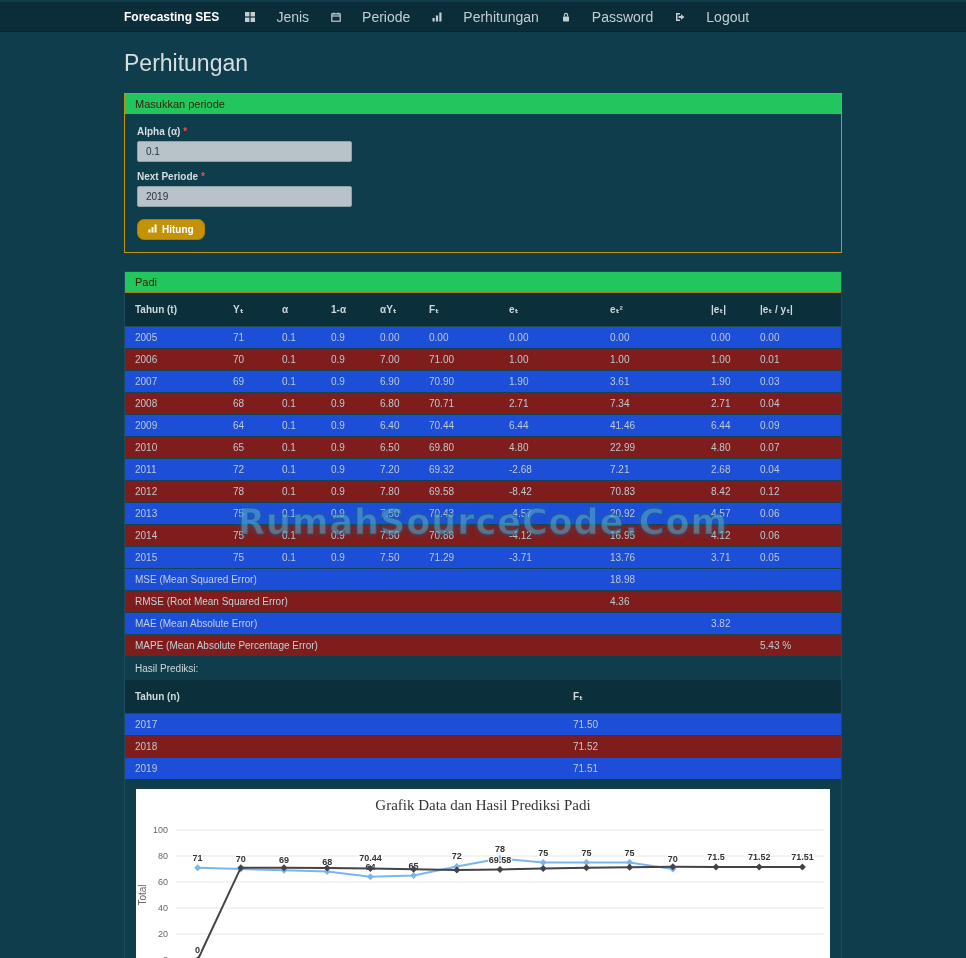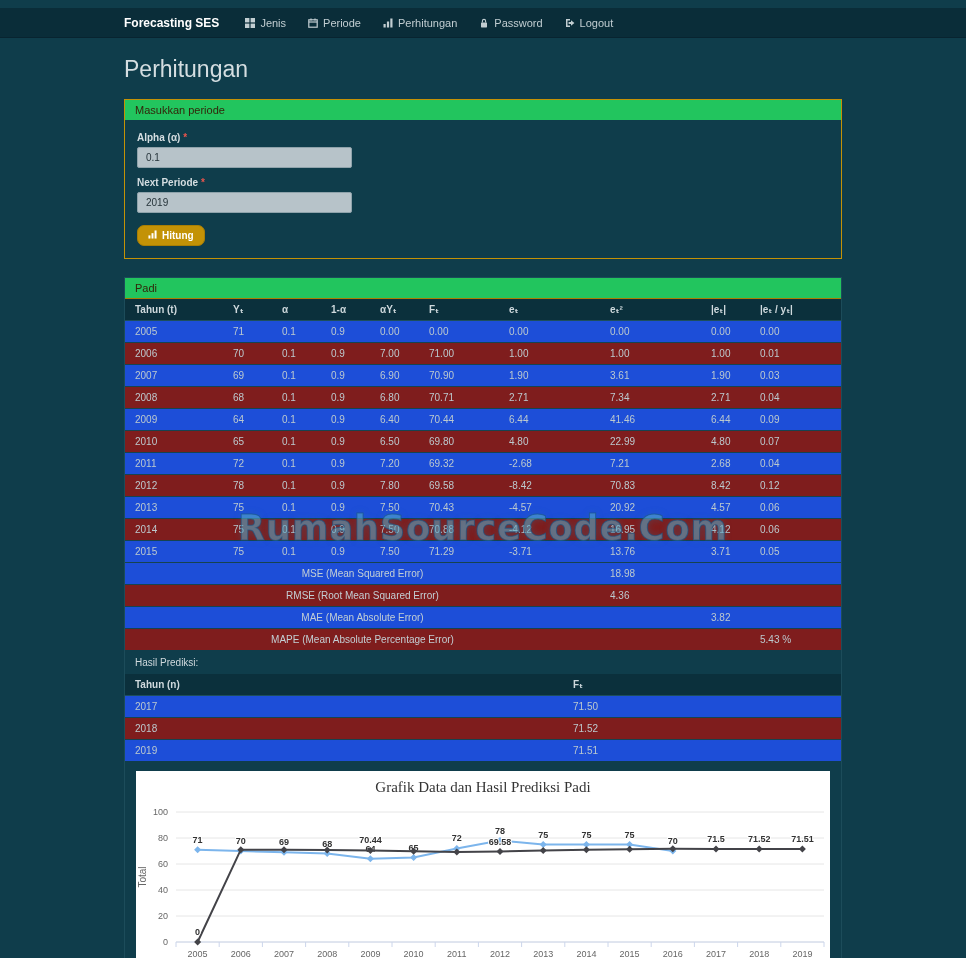--- a/index.html
+++ b/index.html
@@ -1,47 +1,47 @@
 <!DOCTYPE html>
 <html><head>
 <meta charset="utf-8">
 <style>
   *{box-sizing:border-box;margin:0;padding:0}
   html,body{width:966px;background:#0f3d4b;font-family:"Liberation Sans","DejaVu Sans",sans-serif;color:#c9d6da}
   body{min-height:958px;overflow-x:hidden}
 
   
   .navbar{background:#0a2d39;height:30px;border-bottom:1px solid #082430}
-  .nav-inner{width:718px;margin:8px auto;display:flex;align-items:center;height:100%}
+  .nav-inner{width:718px;margin:2px auto;display:flex;align-items:center;height:100%}
   .brand{font-weight:bold;color:#ffffff;font-size:12px;margin-right:26px}
-  .nav-item{display:inline-flex;align-items:center;gap:5px;color:#c2ced2;font-size:11px;margin-right:22px;cursor:pointer;text-decoration:none}
+  .nav-item{display:inline-flex;align-items:center;gap:21px;color:#c2ced2;font-size:14px;margin-right:22px;cursor:pointer;text-decoration:none}
   .nav-item svg{display:block}
 
   .container{width:718px;margin:0 auto}
   .page-title{font-size:23px;font-weight:normal;color:#d5dee1;margin:18px 0 16px}
 
   
   .panel{border:1px solid #c39206;margin-bottom:18px;background:#0f3d4b}
   .panel-heading{background:#22c55e;color:#33260a;font-size:11px;font-weight:normal;padding:4px 10px}
   .panel-body{padding:10px 12px 12px}
   .results-panel{border:1px solid #1c4c5a;position:relative;padding-bottom:2px}
   .results-panel .panel-heading{border-bottom:1px solid #a87e04}
 
   .form-label{font-size:10px;font-weight:bold;color:#d5dee1;margin:2px 0 4px;display:block}
   .req{color:#e9554d}
   .form-input{width:215px;background:#b7c3c9;border:1px solid #8fa3ab;color:#26343a;font-size:10px;padding:4px 8px;margin-bottom:9px;display:block;border-radius:2px;outline:none}
   .btn-hitung{background:#c39206;border:1px solid #a87e04;color:#ffffff;font-size:10px;font-weight:bold;padding:4px 10px;border-radius:7px;display:inline-flex;align-items:center;gap:5px;cursor:pointer;margin-top:3px}
 
   
   table{width:100%;border-collapse:collapse;table-layout:fixed;font-size:10px}
-  th{text-align:left;font-weight:bold;color:#cfd9dd;background:#0b303c;padding:5px 10px;border-bottom:1px solid #1d4e5c;overflow:hidden;white-space:nowrap}
+  th{text-align:left;font-weight:bold;color:#cfd9dd;background:#0b303c;padding:11px 10px;border-bottom:1px solid #1d4e5c;overflow:hidden;white-space:nowrap}
   td{padding:5px 10px;color:#bcc9ce;border-top:1px solid #16434f;overflow:hidden;white-space:nowrap}
   tr.odd{background:#1d4ed8}
   tr.even{background:#7f1d1d}
-  .sum-label{text-align:center;color:#c3cfd4}
+  .sum-label{text-align:left;color:#c3cfd4}
   .pred-heading{font-size:10px;color:#cfd9dd;padding:7px 10px 6px}
 
   
   .watermark{position:absolute;left:50%;top:230px;transform:translateX(-50%);font-size:35px;font-weight:bold;font-family:"DejaVu Sans",sans-serif;color:rgba(92,178,207,0.5);-webkit-text-stroke:1px rgba(24,84,132,0.65);text-shadow:0 0 7px rgba(40,120,160,0.35);white-space:nowrap;pointer-events:none;letter-spacing:1px;z-index:5}
 
   
   .chart-box{background:#ffffff;margin:10px 11px 11px;position:relative;padding:8px 0 4px}
   .chart-title{text-align:center;font-family:"Liberation Serif","DejaVu Serif",serif;font-size:15px;color:#333333;margin-bottom:4px}
   .axis-label{font:9px "Liberation Sans",sans-serif;fill:#666666}
   .axis-title{font:10px "Liberation Sans",sans-serif;fill:#666666}

